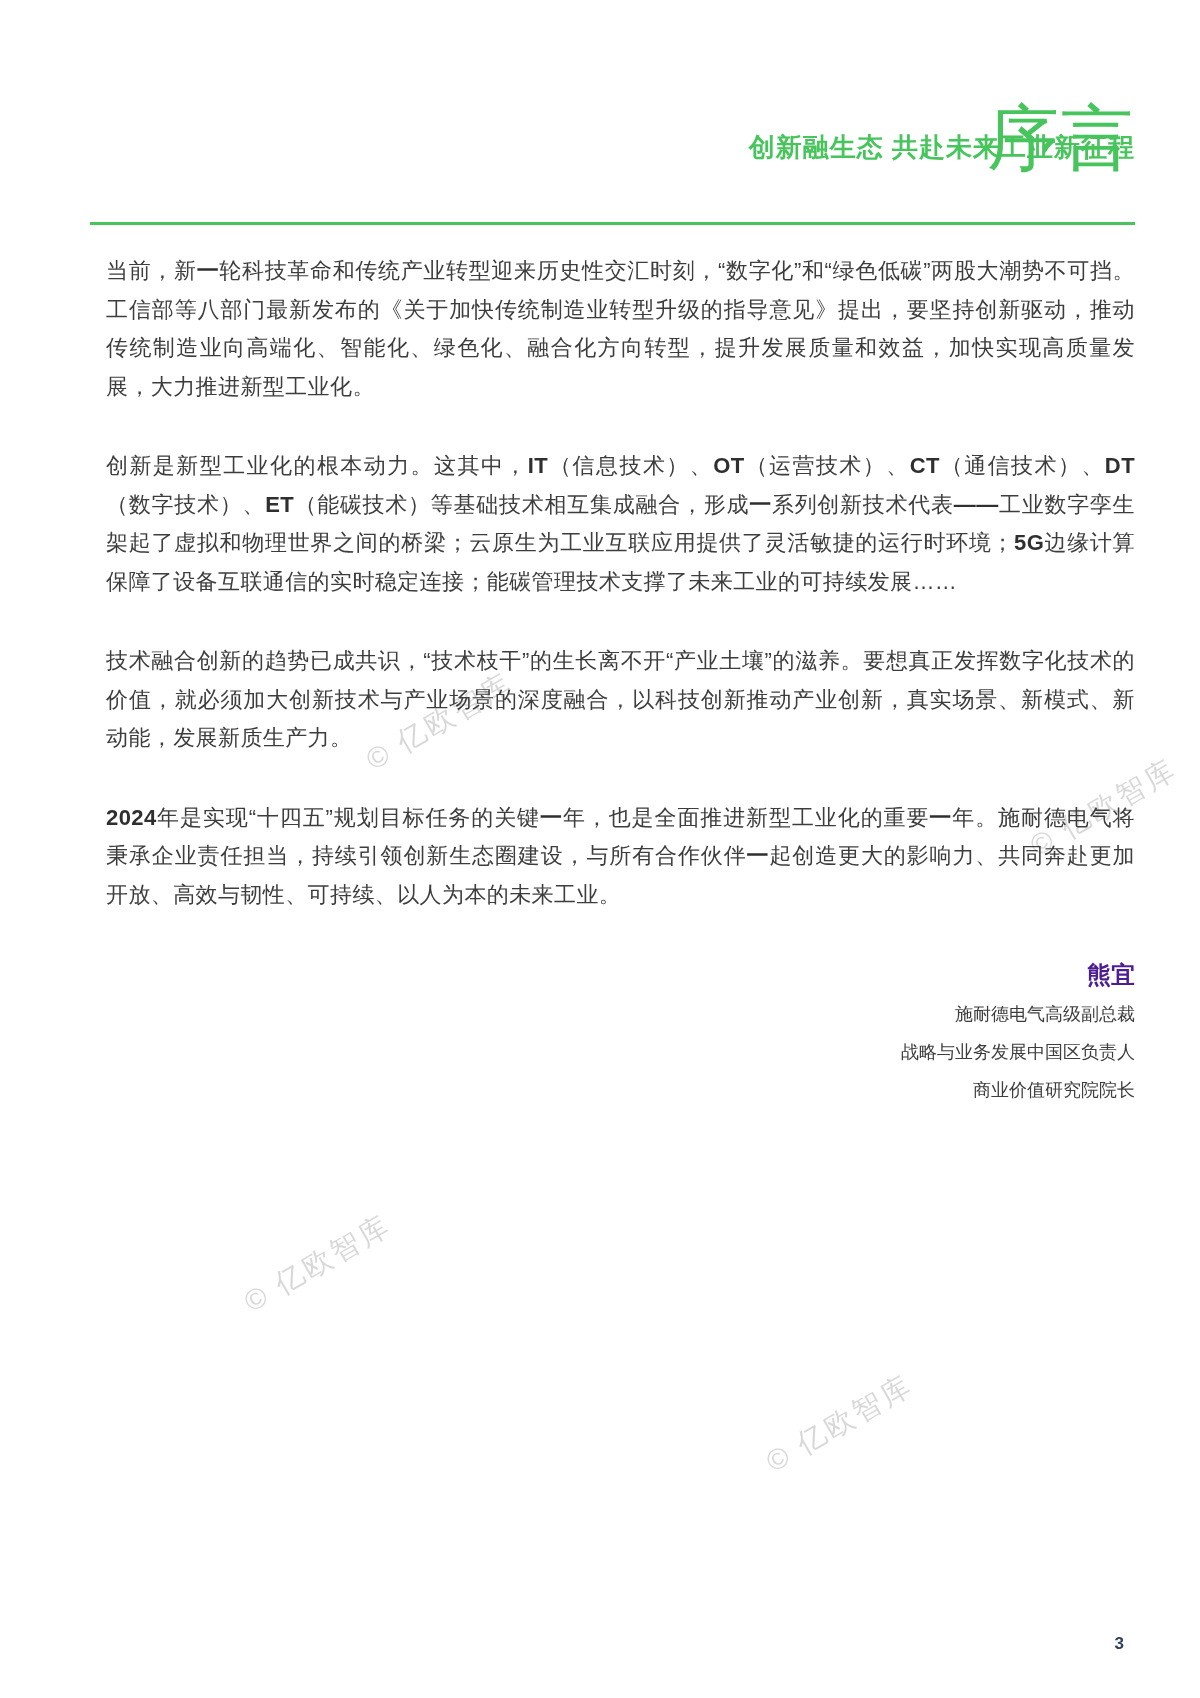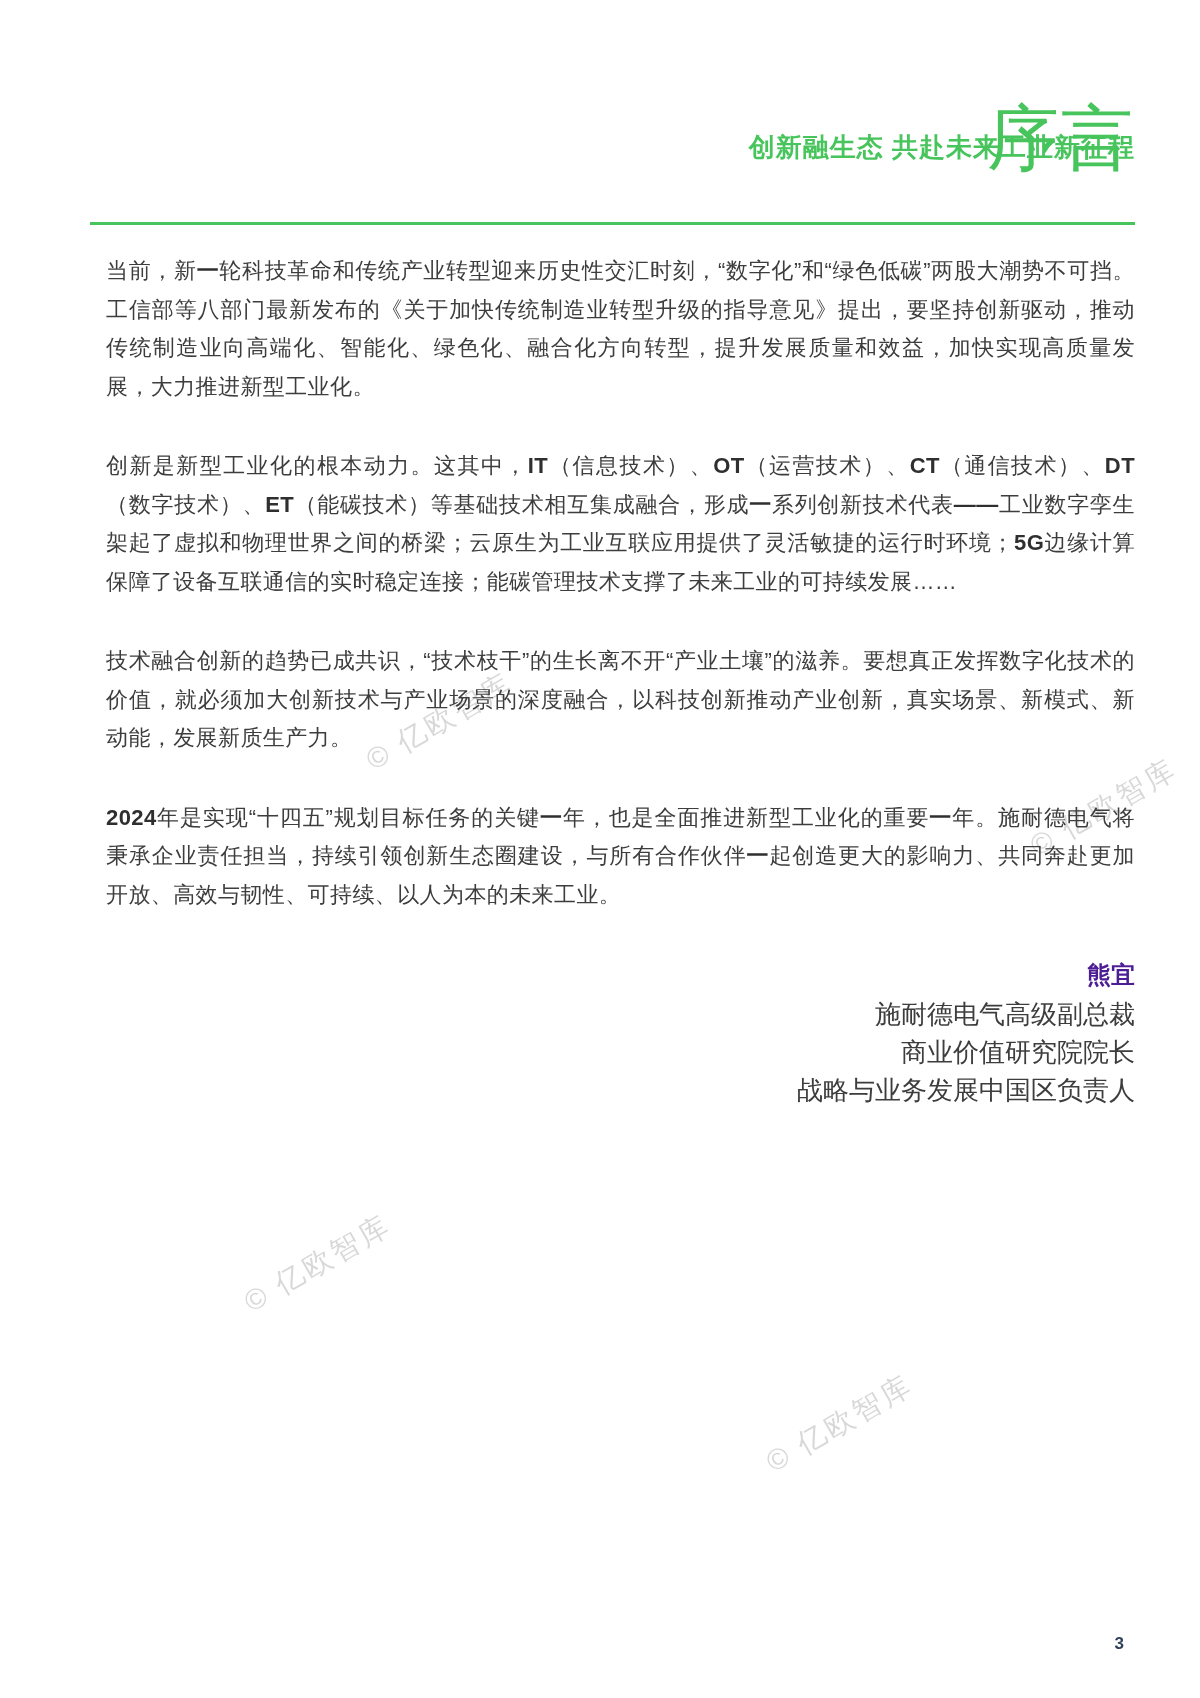--- a/index.html
+++ b/index.html
@@ -61,21 +61,21 @@
     text-align:right;
     color:#3d3d3d;
   }
   .sig-name{
     font-size:24px;
     font-weight:700;
     line-height:40px;
     color:#4c1d95;
   }
   .sig-title{
-    font-size:26px;
+    font-size:18px;
     font-weight:500;
     line-height:38px;
   }
   
   .watermark{
     position:absolute;
     font-size:29px;
     font-weight:500;
     color:rgba(60,60,60,0.20);
     white-space:nowrap;
@@ -111,22 +111,22 @@
 
   <div class="body-text">
     <p class="para">当前，新<b>一</b>轮科技革命和传统产业转型迎来历史性交汇时刻，“数字化”和“绿色低碳”两股大潮势不可挡。工信部等八部门最新发布的《关于加快传统制造业转型升级的指导意见》提出，要坚持创新驱动，推动传统制造业向高端化、智能化、绿色化、融合化方向转型，提升发展质量和效益，加快实现高质量发展，大力推进新型工业化。</p>
     <p class="para">创新是新型工业化的根本动力。这其中，<b>IT</b>（信息技术）、<b>OT</b>（运营技术）、<b>CT</b>（通信技术）、<b>DT</b>（数字技术）、<b>ET</b>（能碳技术）等基础技术相互集成融合，形成<b>一</b>系列创新技术代表<b>——</b>工业数字孪生架起了虚拟和物理世界之间的桥梁；云原生为工业互联应用提供了灵活敏捷的运行时环境；<b>5G</b>边缘计算保障了设备互联通信的实时稳定连接；能碳管理技术支撑了未来工业的可持续发展……</p>
     <p class="para">技术融合创新的趋势已成共识，“技术枝干”的生长离不开“产业土壤”的滋养。要想真正发挥数字化技术的价值，就必须加大创新技术与产业场景的深度融合，以科技创新推动产业创新，真实场景、新模式、新动能，发展新质生产力。</p>
     <p class="para"><b>2024</b>年是实现“十四五”规划目标任务的关键<b>一</b>年，也是全面推进新型工业化的重要<b>一</b>年。施耐德电气将秉承企业责任担当，持续引领创新生态圈建设，与所有合作伙伴<b>一</b>起创造更大的影响力、共同奔赴更加开放、高效与韧性、可持续、以人为本的未来工业。</p>
 
     <div class="signature">
       <div class="sig-name">熊宜</div>
       <div class="sig-title">施耐德电气高级副总裁</div>
+      <div class="sig-title">战略与业务发展中国区负责人</div>
       <div class="sig-title">商业价值研究院院长</div>
-      <div class="sig-title">战略与业务发展中国区负责人</div>
     </div>
   </div>
 
   <div class="watermark wm-1">© 亿欧智库</div>
   <div class="watermark wm-2">© 亿欧智库</div>
   <div class="watermark wm-3">© 亿欧智库</div>
   <div class="watermark wm-4">© 亿欧智库</div>
 
   <div class="page-number">3</div>
 

